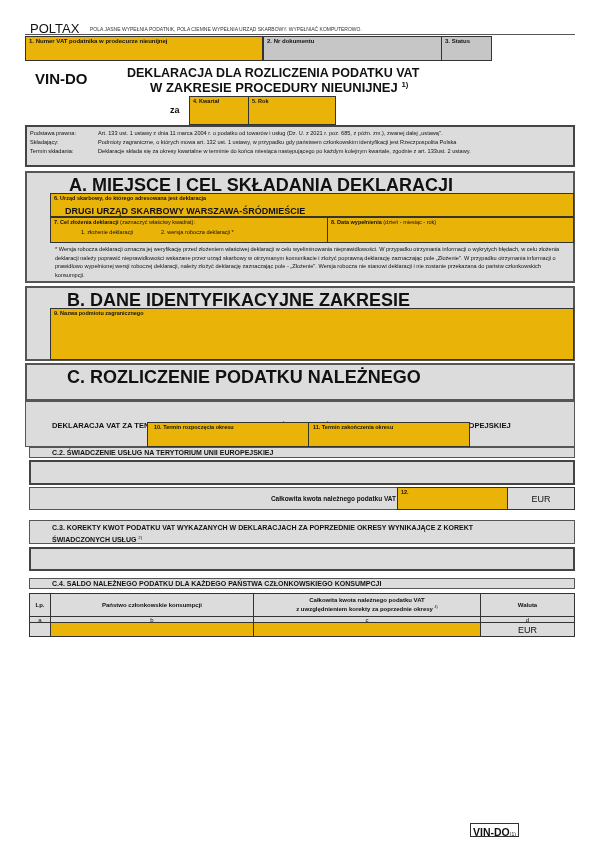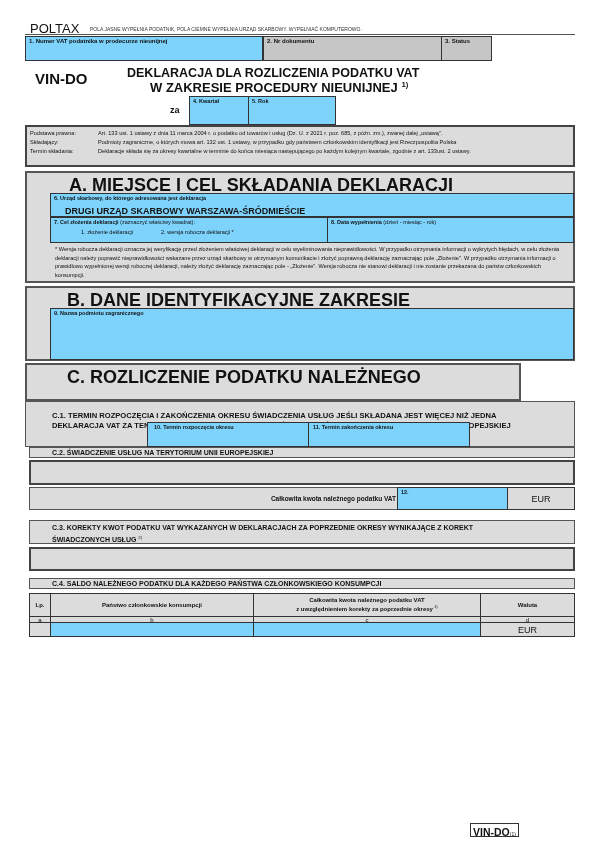--- a/index.html
+++ b/index.html
@@ -1,21 +1,21 @@
 <!DOCTYPE html>
 <html><head>
 <meta charset="utf-8">
 <style>
   html, body { margin:0; padding:0; background:#ffffff; }
   body { width:600px; height:849px; position:relative; overflow:hidden;
          font-family:"Liberation Sans", "DejaVu Sans", sans-serif; color:#111; }
   .abs { position:absolute; box-sizing:border-box; }
   .gray { background:#dcdcdc; }
   .dgray { background:#c6c6c6; }
-  .white { background:#7dd3fc; }
+  .white { background:#eab308; }
   .bd { border:1px solid #333; }
   .bd2 { border:2px solid #555; }
   .lbl { font-size:6px; font-weight:bold; position:absolute; left:3px; top:1px; white-space:nowrap; }
   .lbl .n { font-weight:normal; }
   .tiny { font-size:5.5px; }
   .sec-title { font-size:18px; font-weight:bold; position:absolute; left:6px; top:2px; white-space:nowrap;margin-left:32px; }
   .sub-title { font-size:7.4px; font-weight:bold; white-space:nowrap; line-height:10px; }
   .cell-c { display:flex; align-items:center; justify-content:center; text-align:center; }
   sup { font-size:60%; }
 </style>
@@ -75,26 +75,25 @@
 </div>
 <div class="abs" style="left:55px;top:245px;width:512px;font-size:5.6px;line-height:8.7px;">* Wersja robocza deklaracji oznacza jej weryfikację przed złożeniem właściwej deklaracji w celu wyeliminowania nieprawidłowości. W przypadku otrzymania informacji o wykrytych błędach, w celu złożenia deklaracji należy poprawić nieprawidłowości wskazane przez urząd skarbowy w otrzymanym komunikacie i złożyć poprawną deklarację zaznaczając pole „Złożenie". W przypadku otrzymania informacji o prawidłowo wypełnionej wersji roboczej deklaracji, należy złożyć deklarację zaznaczając pole  - „Złożenie". Wersja robocza nie stanowi deklaracji i nie zostanie przekazana do państw członkowskich konsumpcji.</div>
 
 <div class="abs gray bd2" style="left:25px;top:286px;width:550px;height:75px;border-color:#555;">
   <span class="sec-title" style="left:8px;top:2px;">B. DANE IDENTYFIKACYJNE ZAKRESIE</span>
 </div>
 <div class="abs white bd" style="left:50px;top:308px;width:524px;height:52px;">
   <span class="lbl tiny">9. Nazwa podmiotu zagranicznego</span>
 </div>
 
-<div class="abs gray bd2" style="left:25px;top:363px;width:496px;height:38px;border-color:#555;">
+<div class="abs gray bd2" style="left:25px;top:363px;width:550px;height:38px;border-color:#555;">
   <span class="sec-title" style="left:8px;top:2px;">C. ROZLICZENIE PODATKU NALEŻNEGO</span>
 </div>
 
 <div class="abs gray bd" style="left:25px;top:401px;width:550px;height:46px;border:1px solid #555;">
-  <div class="sub-title" style="position:absolute;left:26px;top:9px;font-size:7.6px;">C.1. TERMIN ROZPOCZĘCIA I ZAKOŃCZENIA OKRESU ŚWIADCZENIA USŁUG JEŚLI SKŁADANA JEST WIĘCEJ NIŻ JEDNA</div>
   <div class="sub-title" style="position:absolute;left:26px;top:19px;font-size:7.6px;">DEKLARACJA VAT ZA TEN SAM OKRES ROZLICZENIOWY W RÓŻNYCH PAŃSTWACH CZŁONKOWSKICH UNII EUROPEJSKIEJ</div>
 </div>
 <div class="abs white bd" style="left:147px;top:422px;width:162px;height:25px;">
   <span class="lbl tiny" style="left:6px;">10. Termin rozpoczęcia okresu</span>
 </div>
 <div class="abs white bd" style="left:308px;top:422px;width:162px;height:25px;">
   <span class="lbl tiny" style="left:4px;">11. Termin zakończenia okresu</span>
 </div>
 
 <div class="abs gray bd" style="left:29px;top:447px;width:546px;height:11px;border:1px solid #555;">

